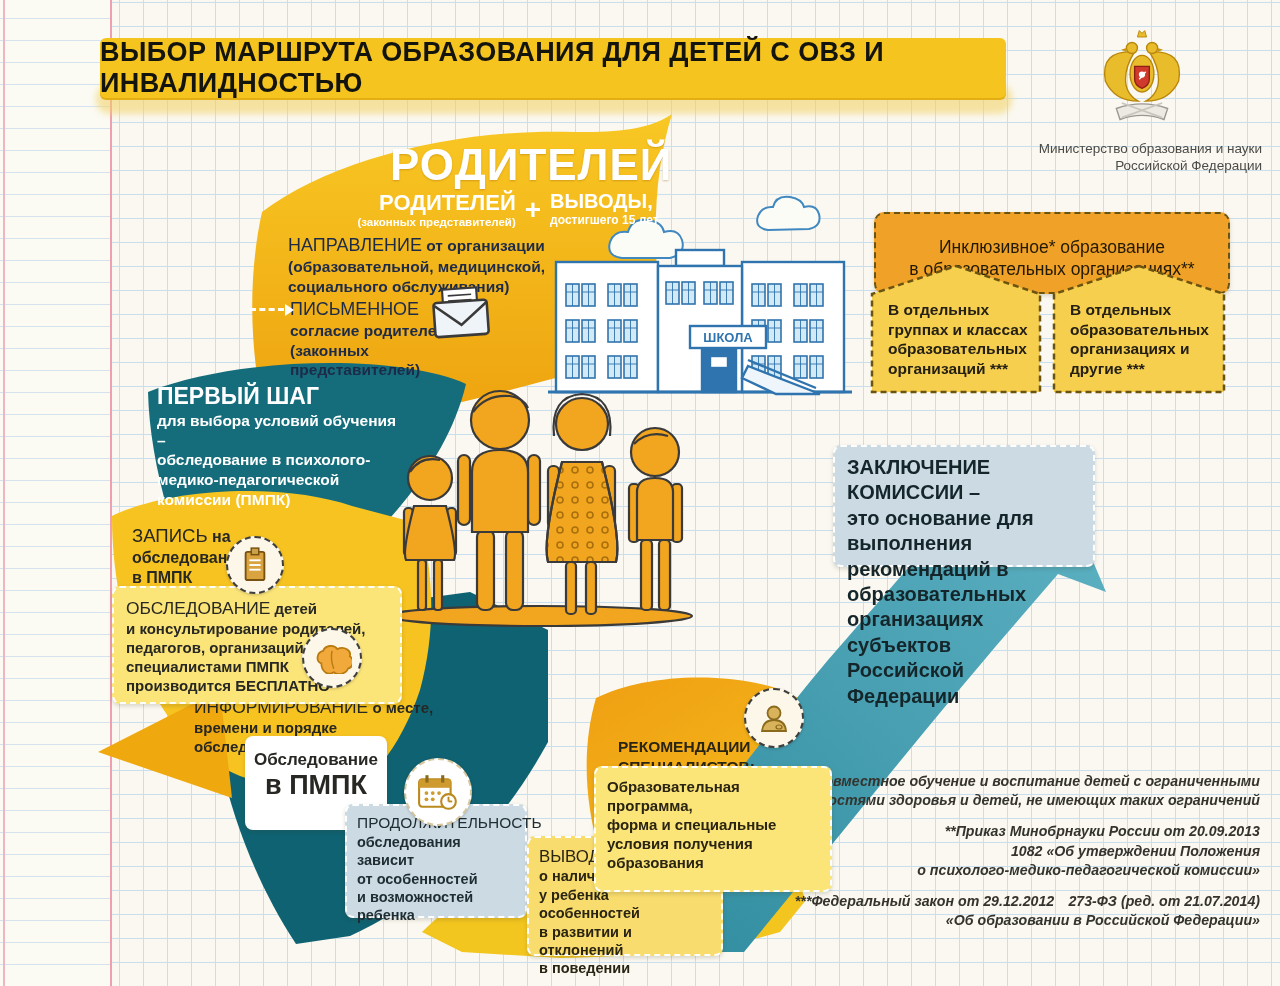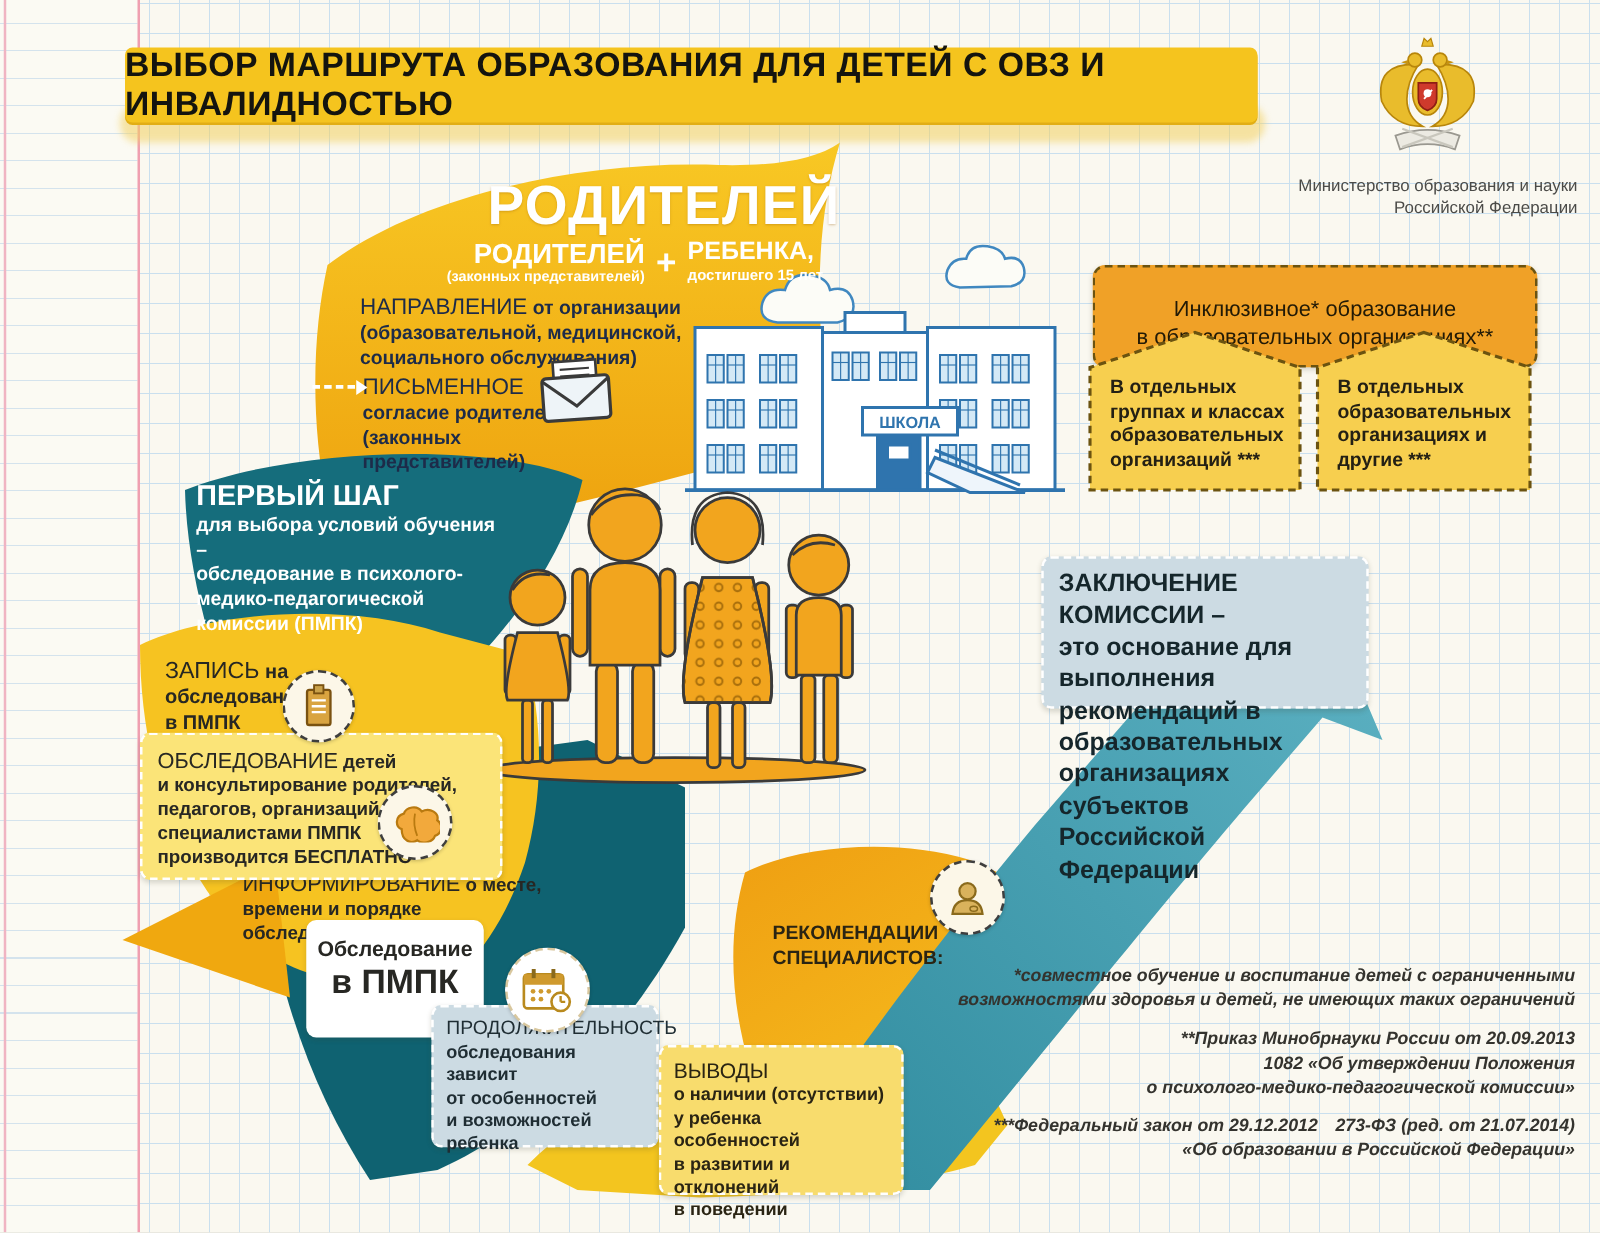--- a/index.html
+++ b/index.html
@@ -189,21 +189,21 @@
 Российской Федерации</div>
 
   <div class="abs white b" style="left:390px;top:140px;width:280px;text-align:center;font-size:44px;letter-spacing:1px;text-shadow:0 1px 2px rgba(150,90,0,.35);">РОДИТЕЛЕЙ</div>
   <div class="abs" style="left:318px;top:190px;width:380px;display:flex;justify-content:center;gap:9px;z-index:5;">
     <div style="text-align:right;">
       <div class="white b" style="font-size:22px;">РОДИТЕЛЕЙ</div>
       <div class="white b" style="font-size:11.5px;">(законных представителей)</div>
     </div>
     <div class="white b" style="font-size:28px;margin-top:4px;">+</div>
     <div style="text-align:left;">
-      <div class="white b" style="font-size:20px;">РЕБЕНКА,</div>
+      <div class="white b" style="font-size:20px;">ВЫВОДЫ,</div>
       <div class="white b" style="font-size:12px;">достигшего 15 лет</div>
     </div>
   </div>
 
   <div class="abs pre ink b" style="left:288px;top:234px;width:262px;font-size:15.5px;"><span class="lead">НАПРАВЛЕНИЕ</span><span> от организации
 (образовательной, медицинской,
 социального обслуживания)</span></div>
   <div class="darrow" style="left:250px;top:308px;"></div>
   <div class="abs pre ink b" style="left:290px;top:298px;width:175px;font-size:15.5px;"><span class="lead">ПИСЬМЕННОЕ</span><span>
 согласие родителей
@@ -290,20 +290,24 @@
 
   <div class="abs pre b" style="left:618px;top:713px;width:140px;font-size:15.5px;color:#2a2413;margin-top:24px;">РЕКОМЕНДАЦИИ
 СПЕЦИАЛИСТОВ:</div>
   <div class="circ" style="left:744px;top:688px;width:56px;height:56px;">
     <svg width="32" height="32" viewBox="0 0 32 32">
       <circle cx="16" cy="11" r="6.5" fill="#d9b25c" stroke="#8a6a1c" stroke-width="1.8"></circle>
       <path d="M4 29 Q5 18 16 18 Q27 18 28 29 Z" fill="#d9b25c" stroke="#8a6a1c" stroke-width="1.8"></path>
       <ellipse cx="21" cy="25" rx="3" ry="2" fill="none" stroke="#8a6a1c" stroke-width="1.2"></ellipse>
     </svg>
   </div>
+  <div class="box dashw ybox pre" style="left:594px;top:766px;width:212px;height:104px;padding:9px 11px;font-size:15px;font-weight:bold;color:#2a2413;">Образовательная программа,
+форма и специальные
+условия получения
+образования</div>
 
   <div class="box dashw bluebox pre" style="left:833px;top:445px;width:234px;height:102px;padding:8px 12px;font-size:20px;font-weight:bold;color:#15262b;"><span>ЗАКЛЮЧЕНИЕ КОМИССИИ –</span><span>
 это основание для выполнения
 рекомендаций в образовательных
 организациях субъектов
 Российской Федерации</span></div>
 
   <div class="box dashd pre" style="left:874px;top:212px;width:352px;height:56px;background:#f0a127;text-align:center;padding-top:22px;font-size:17.5px;font-weight:normal;color:#221a06;border-radius:10px;">Инклюзивное* образование
 в образовательных организациях**</div>
   <div class="pent" style="left:870px;top:264px;width:172px;height:130px;">

